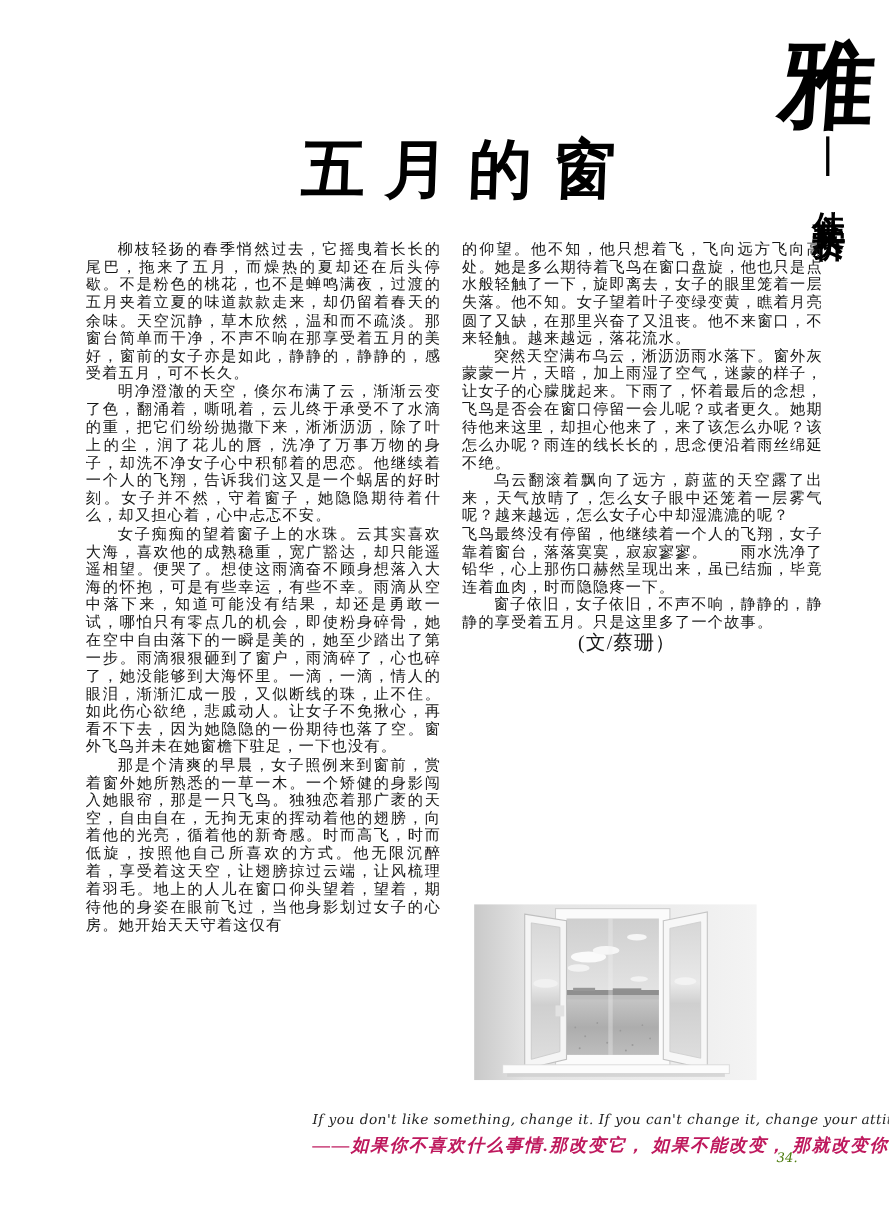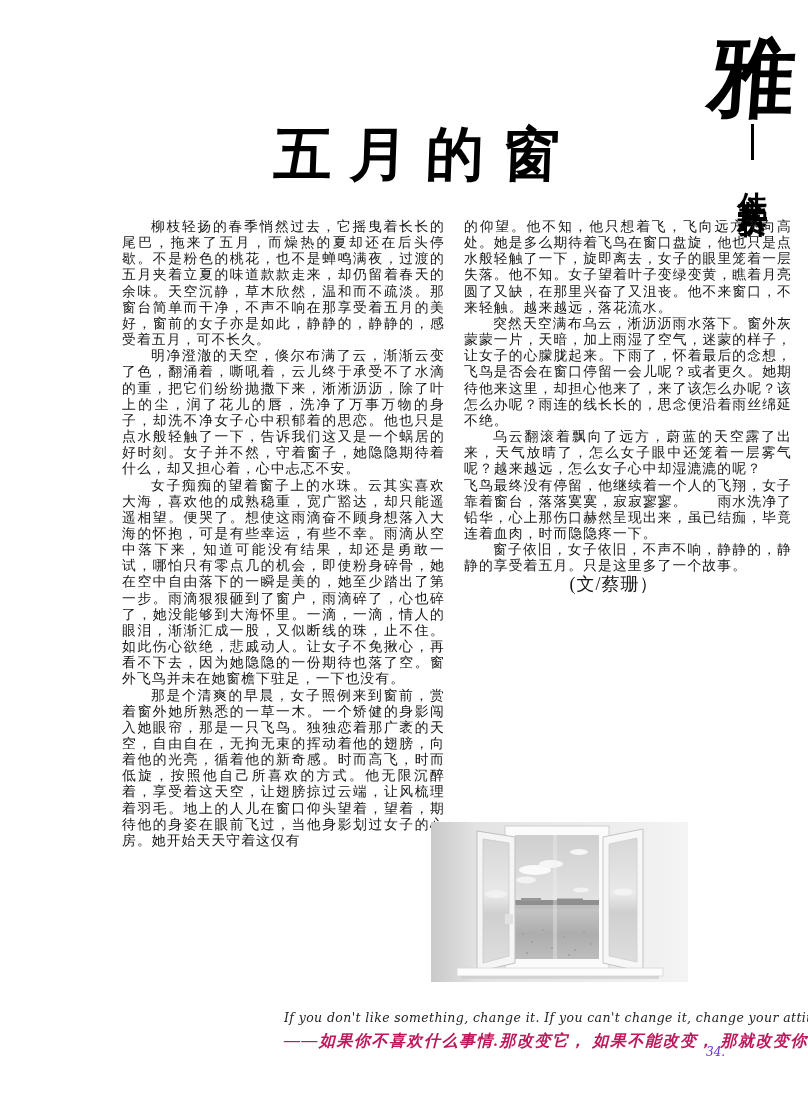--- a/index.html
+++ b/index.html
@@ -33,21 +33,21 @@
   .sidebar-label{
     writing-mode:vertical-rl;text-orientation:upright;
     font-family:"DejaVu Sans","Liberation Sans",sans-serif;
     font-weight:bold;font-size:30px;letter-spacing:4px;color:#000;
   }
 
   
   .col{
     position:absolute;top:219px;
     font-size:13.8px;line-height:16.15px;letter-spacing:1.1px;
-    text-align:justify;color:#161616;margin-left:44px;
+    text-align:justify;color:#161616;
   }
   .col-left{left:78px;width:323px;}
   .col-right{left:420px;width:328px;}
   .col p{margin:0;padding:0;}
   .col p.indent{text-indent:2.1em;}
   .author-line{
     text-align:center;padding-right:28px;margin-top:2px;
     font-size:18px;letter-spacing:1px;
   }
 
@@ -64,39 +64,39 @@
     font-size:12.5px;letter-spacing:0.4px;color:#222;white-space:nowrap;
   }
   .footer-zh{
     position:absolute;left:284px;top:1031px;width:440px;
     font-style:italic;font-weight:bold;
     font-size:16px;letter-spacing:1.5px;color:#be185d;white-space:nowrap;
   }
   .page-number{
     position:absolute;left:706px;top:1045px;
     font-family:"DejaVu Serif",serif;font-style:italic;
-    font-size:12px;color:#6d28d9;
+    font-size:12px;color:#4d7c0f;
   }
 </style>
 </head>
 <body>
 
 <div class="page">
 
   <div class="main-title">五月的窗</div>
 
   <div class="sidebar">
     <div class="seal-char">雅</div>
     <div class="seal-divider"></div>
     <div class="sidebar-label">佳文共赏析</div>
   </div>
 
   <div class="col col-left">
     <p class="indent">柳枝轻扬的春季悄然过去，它摇曳着长长的尾巴，拖来了五月，而燥热的夏却还在后头停歇。不是粉色的桃花，也不是蝉鸣满夜，过渡的五月夹着立夏的味道款款走来，却仍留着春天的余味。天空沉静，草木欣然，温和而不疏淡。那窗台简单而干净，不声不响在那享受着五月的美好，窗前的女子亦是如此，静静的，静静的，感受着五月，可不长久。</p>
-    <p class="indent">明净澄澈的天空，倏尔布满了云，渐渐云变了色，翻涌着，嘶吼着，云儿终于承受不了水滴的重，把它们纷纷抛撒下来，淅淅沥沥，除了叶上的尘，润了花儿的唇，洗净了万事万物的身子，却洗不净女子心中积郁着的思恋。他也只是点水般轻触了一下，告诉我们这又是一个蜗居的好时刻。女子并不然，守着窗子，她隐隐期待着什么，却又担心着，心中忐忑不安。</p>
+    <p class="indent">明净澄澈的天空，倏尔布满了云，渐渐云变了色，翻涌着，嘶吼着，云儿终于承受不了水滴的重，把它们纷纷抛撒下来，淅淅沥沥，除了叶上的尘，润了花儿的唇，洗净了万事万物的身子，却洗不净女子心中积郁着的思恋。他继续着一个人的飞翔，告诉我们这又是一个蜗居的好时刻。女子并不然，守着窗子，她隐隐期待着什么，却又担心着，心中忐忑不安。</p>
     <p class="indent">女子痴痴的望着窗子上的水珠。云其实喜欢大海，喜欢他的成熟稳重，宽广豁达，却只能遥遥相望。便哭了。想使这雨滴奋不顾身想落入大海的怀抱，可是有些幸运，有些不幸。雨滴从空中落下来，知道可能没有结果，却还是勇敢一试，哪怕只有零点几的机会，即使粉身碎骨，她在空中自由落下的一瞬是美的，她至少踏出了第一步。雨滴狠狠砸到了窗户，雨滴碎了，心也碎了，她没能够到大海怀里。一滴，一滴，情人的眼泪，渐渐汇成一股，又似断线的珠，止不住。如此伤心欲绝，悲戚动人。让女子不免揪心，再看不下去，因为她隐隐的一份期待也落了空。窗外飞鸟并未在她窗檐下驻足，一下也没有。</p>
     <p class="indent">那是个清爽的早晨，女子照例来到窗前，赏着窗外她所熟悉的一草一木。一个矫健的身影闯入她眼帘，那是一只飞鸟。独独恋着那广袤的天空，自由自在，无拘无束的挥动着他的翅膀，向着他的光亮，循着他的新奇感。时而高飞，时而低旋，按照他自己所喜欢的方式。他无限沉醉着，享受着这天空，让翅膀掠过云端，让风梳理着羽毛。地上的人儿在窗口仰头望着，望着，期待他的身姿在眼前飞过，当他身影划过女子的心房。她开始天天守着这仅有</p>
   </div>
 
   <div class="col col-right">
     <p>的仰望。他不知，他只想着飞，飞向远方飞向高处。她是多么期待着飞鸟在窗口盘旋，他也只是点水般轻触了一下，旋即离去，女子的眼里笼着一层失落。他不知。女子望着叶子变绿变黄，瞧着月亮圆了又缺，在那里兴奋了又沮丧。他不来窗口，不来轻触。越来越远，落花流水。</p>
     <p class="indent">突然天空满布乌云，淅沥沥雨水落下。窗外灰蒙蒙一片，天暗，加上雨湿了空气，迷蒙的样子，让女子的心朦胧起来。下雨了，怀着最后的念想，飞鸟是否会在窗口停留一会儿呢？或者更久。她期待他来这里，却担心他来了，来了该怎么办呢？该怎么办呢？雨连的线长长的，思念便沿着雨丝绵延不绝。</p>
     <p class="indent">乌云翻滚着飘向了远方，蔚蓝的天空露了出来，天气放晴了，怎么女子眼中还笼着一层雾气呢？越来越远，怎么女子心中却湿漉漉的呢？</p>
     <p>飞鸟最终没有停留，他继续着一个人的飞翔，女子靠着窗台，落落寞寞，寂寂寥寥。　　雨水洗净了铅华，心上那伤口赫然呈现出来，虽已结痂，毕竟连着血肉，时而隐隐疼一下。</p>
     <p class="indent">窗子依旧，女子依旧，不声不响，静静的，静静的享受着五月。只是这里多了一个故事。</p>

